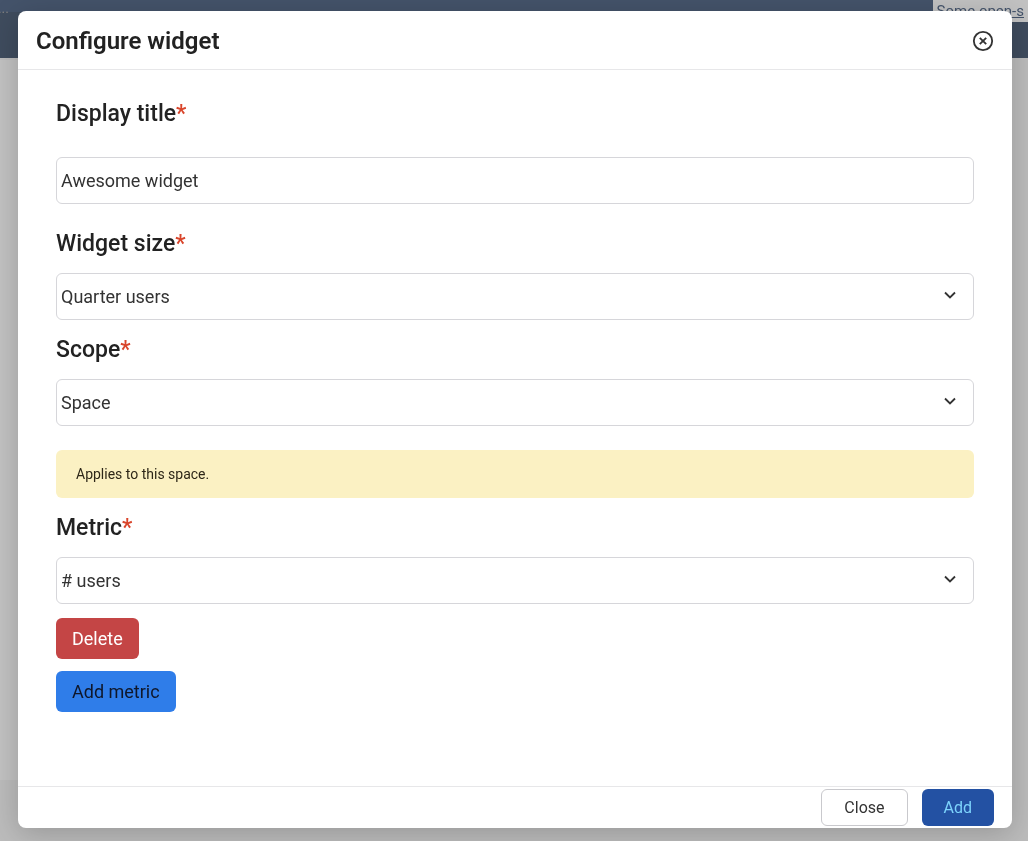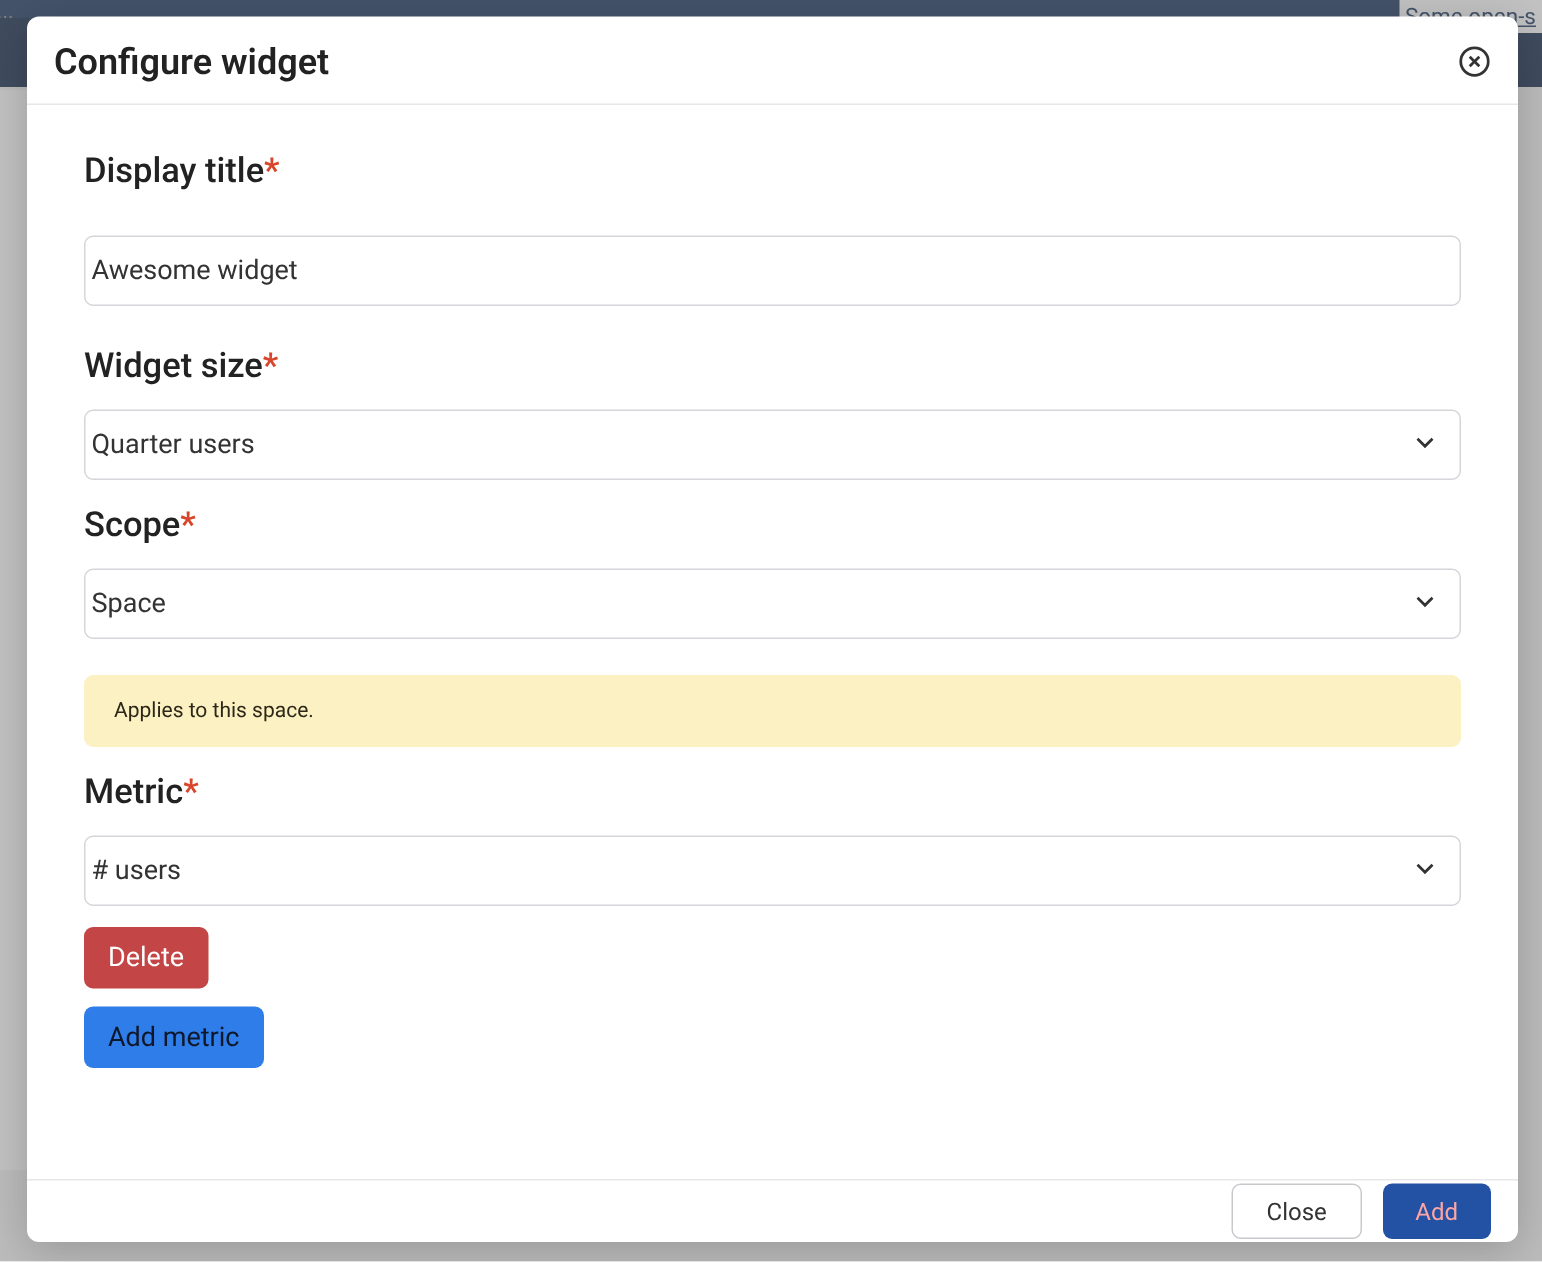--- a/index.html
+++ b/index.html
@@ -145,21 +145,21 @@
       font-size: 18px;
       padding: 10px 16px;
       border-radius: 6px;
       border: none;
       cursor: pointer;
       font-family: inherit;
       text-align: right;
     }
     .btn-danger { background: #c44545; color: #fff; }
     .btn-primary { background: #2f7de9; color: #0f172a; }
-    .btn-blue { background: #2351a3; color: #fca5a5; padding: 8px 22px; font-size: 16px; }
+    .btn-blue { background: #2351a3; color: #7dd3fc; padding: 8px 22px; font-size: 16px; }
     .btn-outline {
       background: #fff;
       color: #333;
       border: 1px solid #c9c9cd;
       padding: 8px 22px;
       font-size: 16px;
     }
     .group-gap { margin-bottom: 16px; }
     .delete-row { margin-top: 14px; }
     .addmetric-row { margin-top: 12px; }

